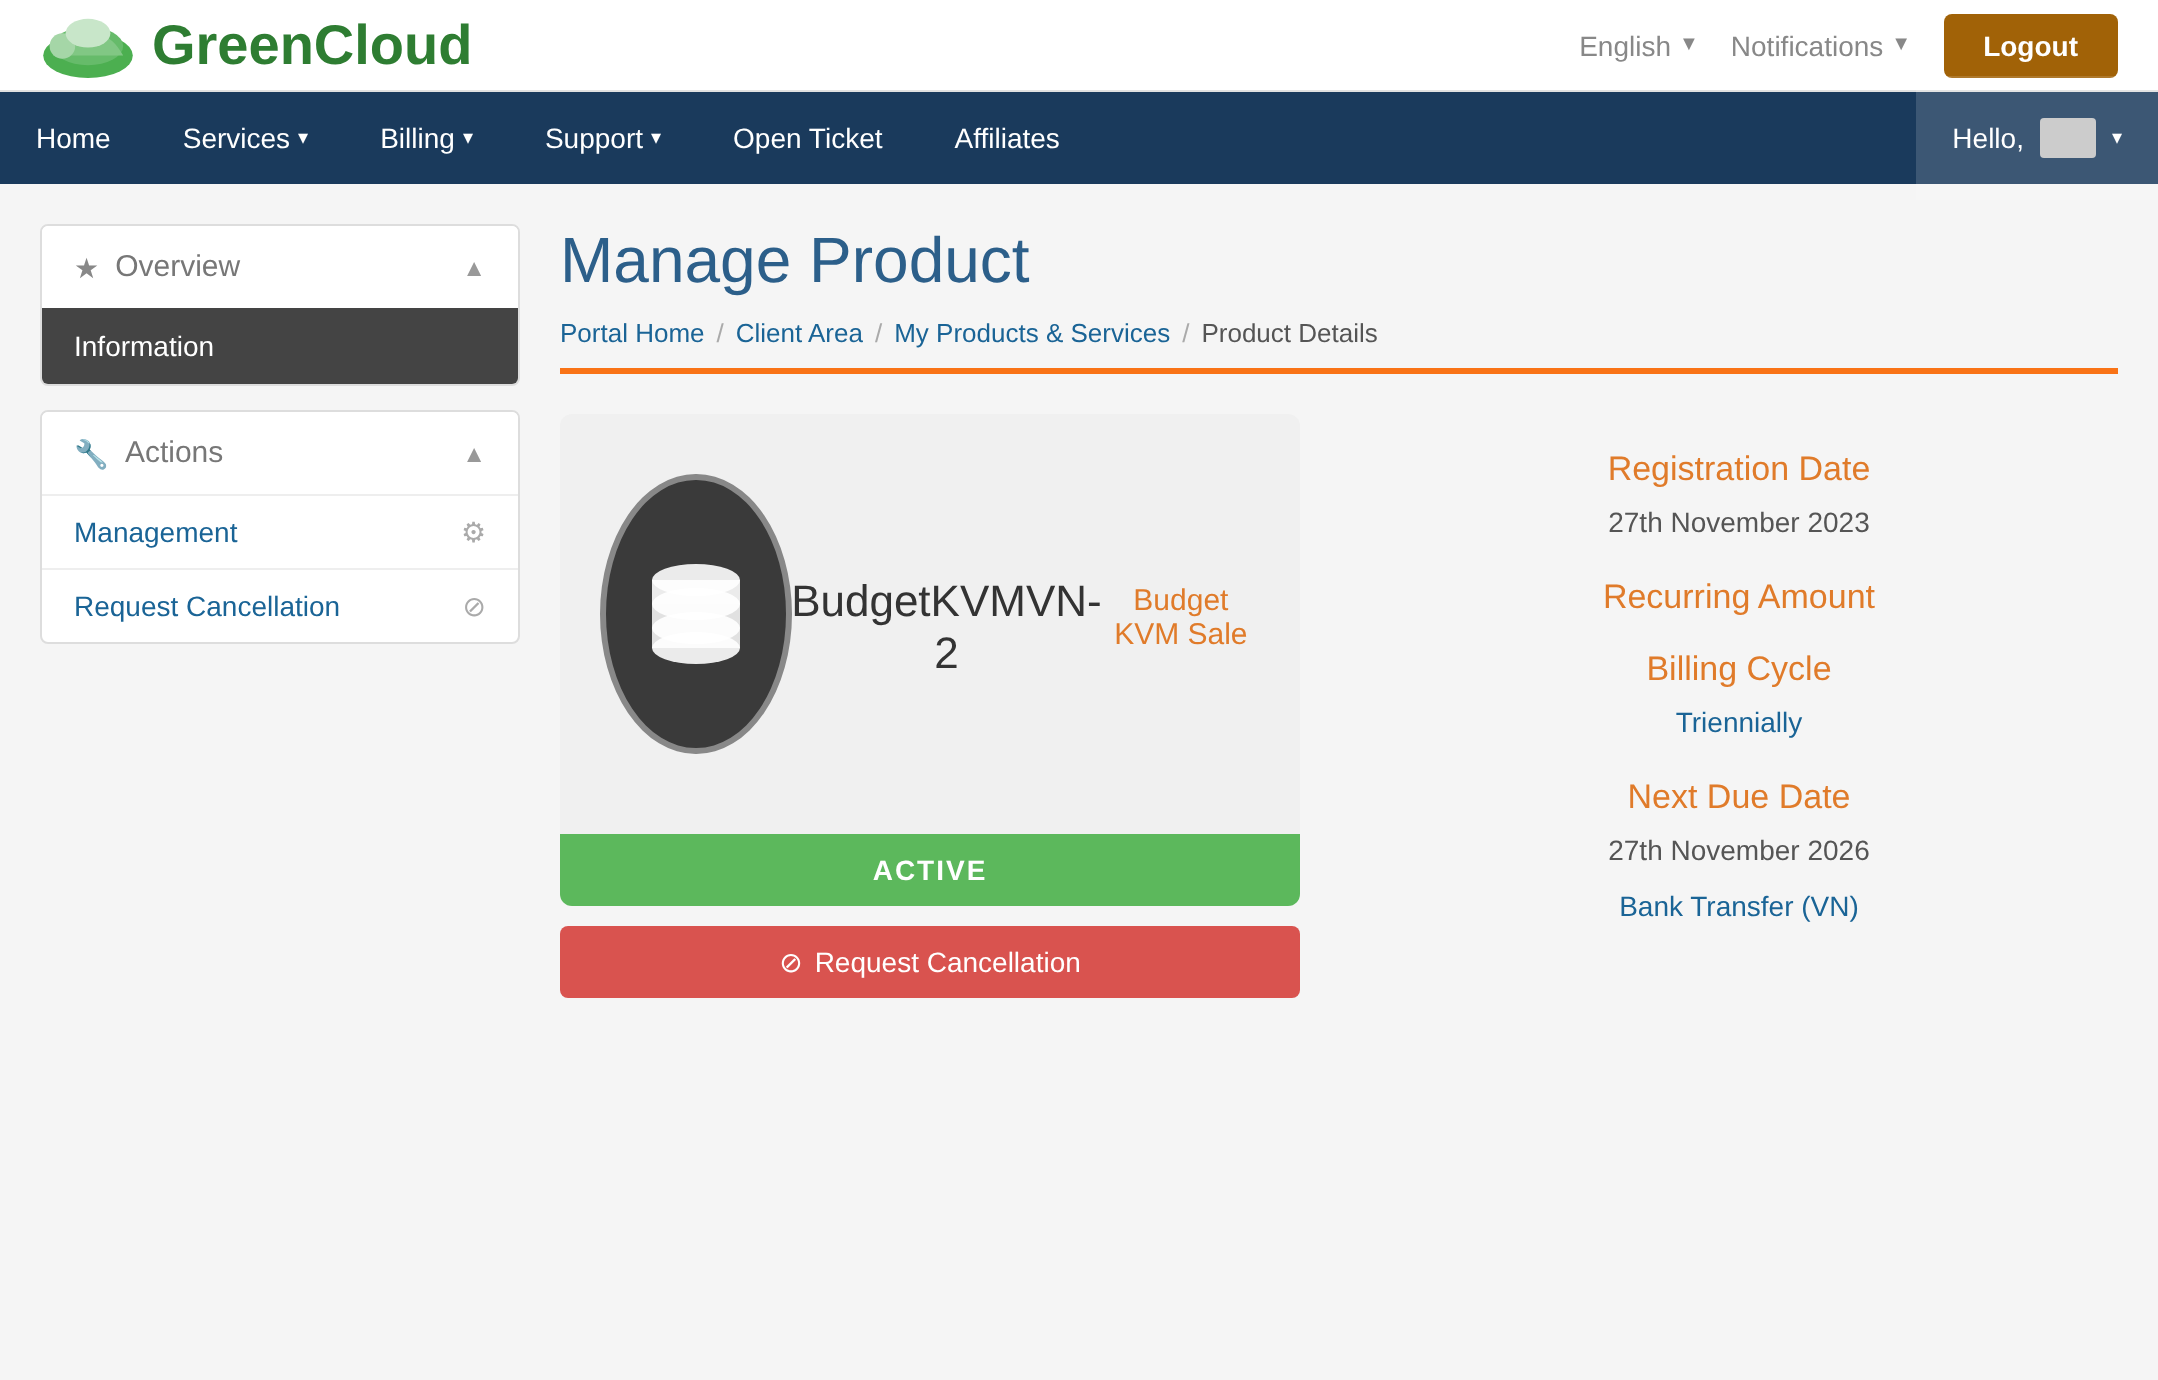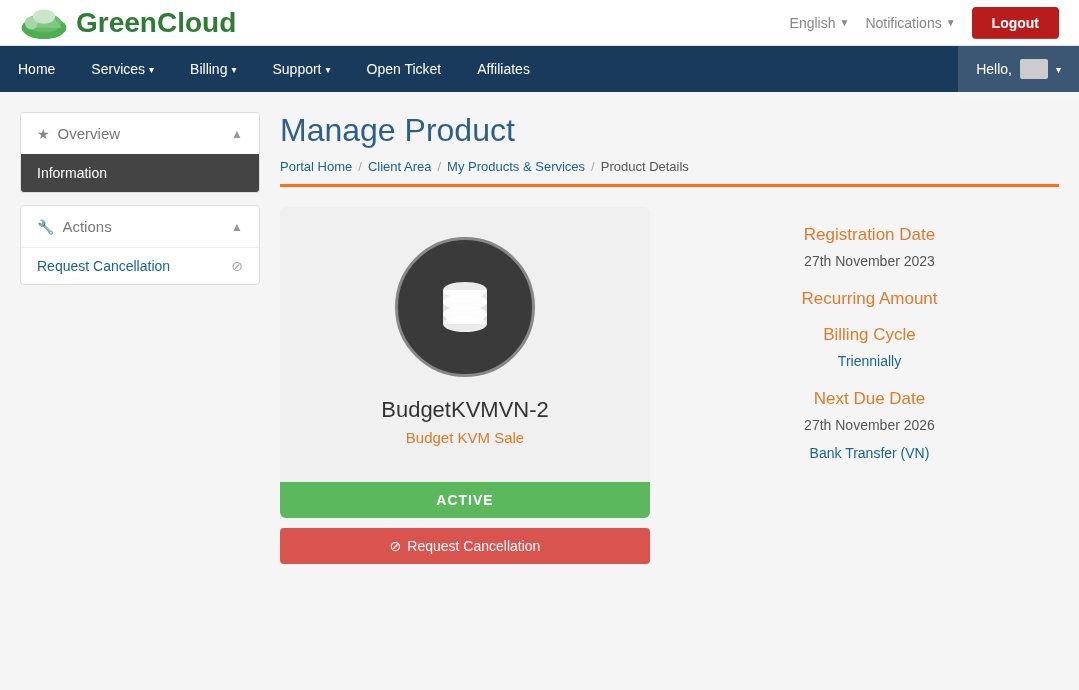--- a/index.html
+++ b/index.html
@@ -38,21 +38,21 @@
       color: #888;
       text-decoration: none;
       font-size: 14px;
       cursor: pointer;
       display: flex;
       align-items: center;
       gap: 4px;
     }
     .top-right-link .arrow { font-size: 10px; }
     .logout-btn {
-      background: #b91c1c;
+      background: #a16207;
       color: #fff;
       border: none;
       padding: 8px 20px;
       border-radius: 4px;
       font-size: 14px;
       cursor: pointer;
       font-weight: 600;
     }
 
     
@@ -192,21 +192,21 @@
     .product-card {
       width: 370px;
       flex-shrink: 0;
       background: #f0f0f0;
       border-radius: 6px;
       overflow: hidden;
     }
     .product-card-body {
       padding: 30px 20px 20px;
       display: flex;
-      flex-direction: column;
+      flex-direction: row;
       align-items: center;
     }
     .db-icon-circle {
       width: 140px;
       height: 140px;
       background: #3a3a3a;
       border-radius: 50%;
       display: flex;
       align-items: center;
       justify-content: center;
@@ -352,20 +352,24 @@
 
     <div class="sidebar-section">
       <div class="sidebar-header">
         <div class="header-left">
           <span class="wrench-icon">🔧</span>
           <span>Actions</span>
         </div>
         <span class="sidebar-chevron">▲</span>
       </div>
       <a class="sidebar-link-item">
+        <span>Management</span>
+        <span class="gear-icon">⚙</span>
+      </a>
+      <a class="sidebar-link-item">
         <span>Request Cancellation</span>
         <span class="cancel-icon">⊘</span>
       </a>
     </div>
   </aside>
 
   <div class="page-content">
     <h1 class="page-title">Manage Product</h1>
 
     <div class="breadcrumb">

